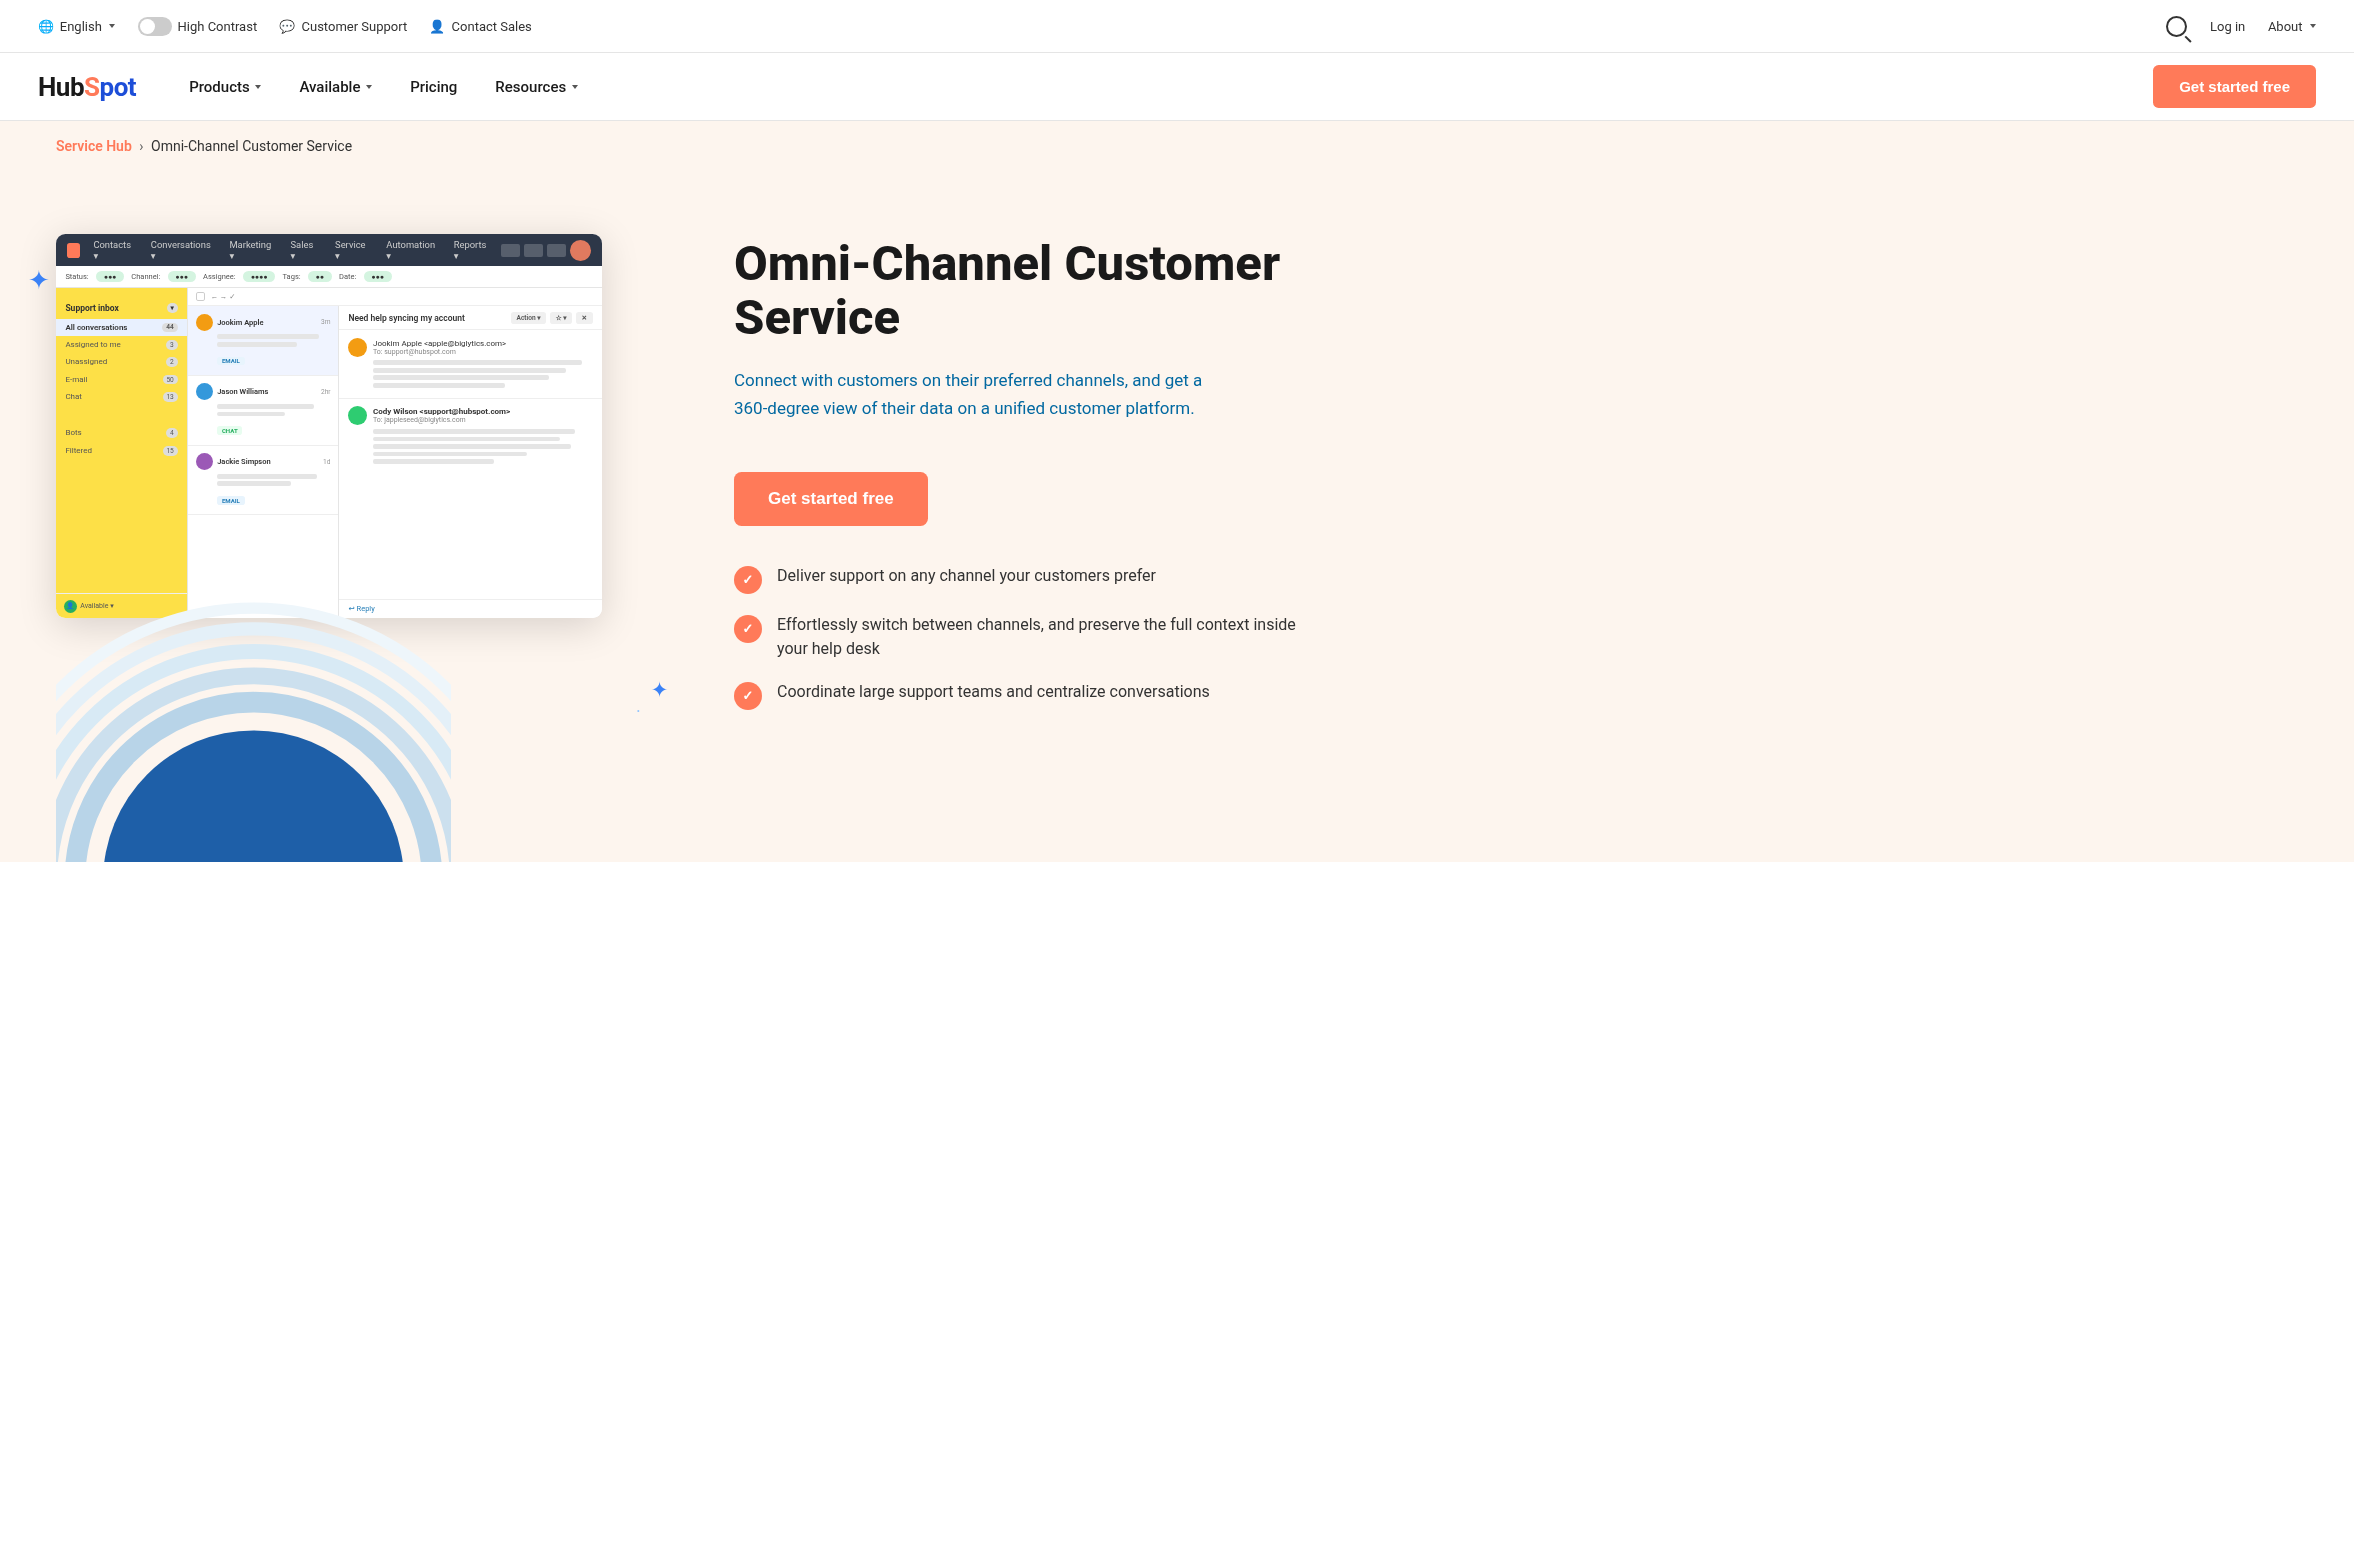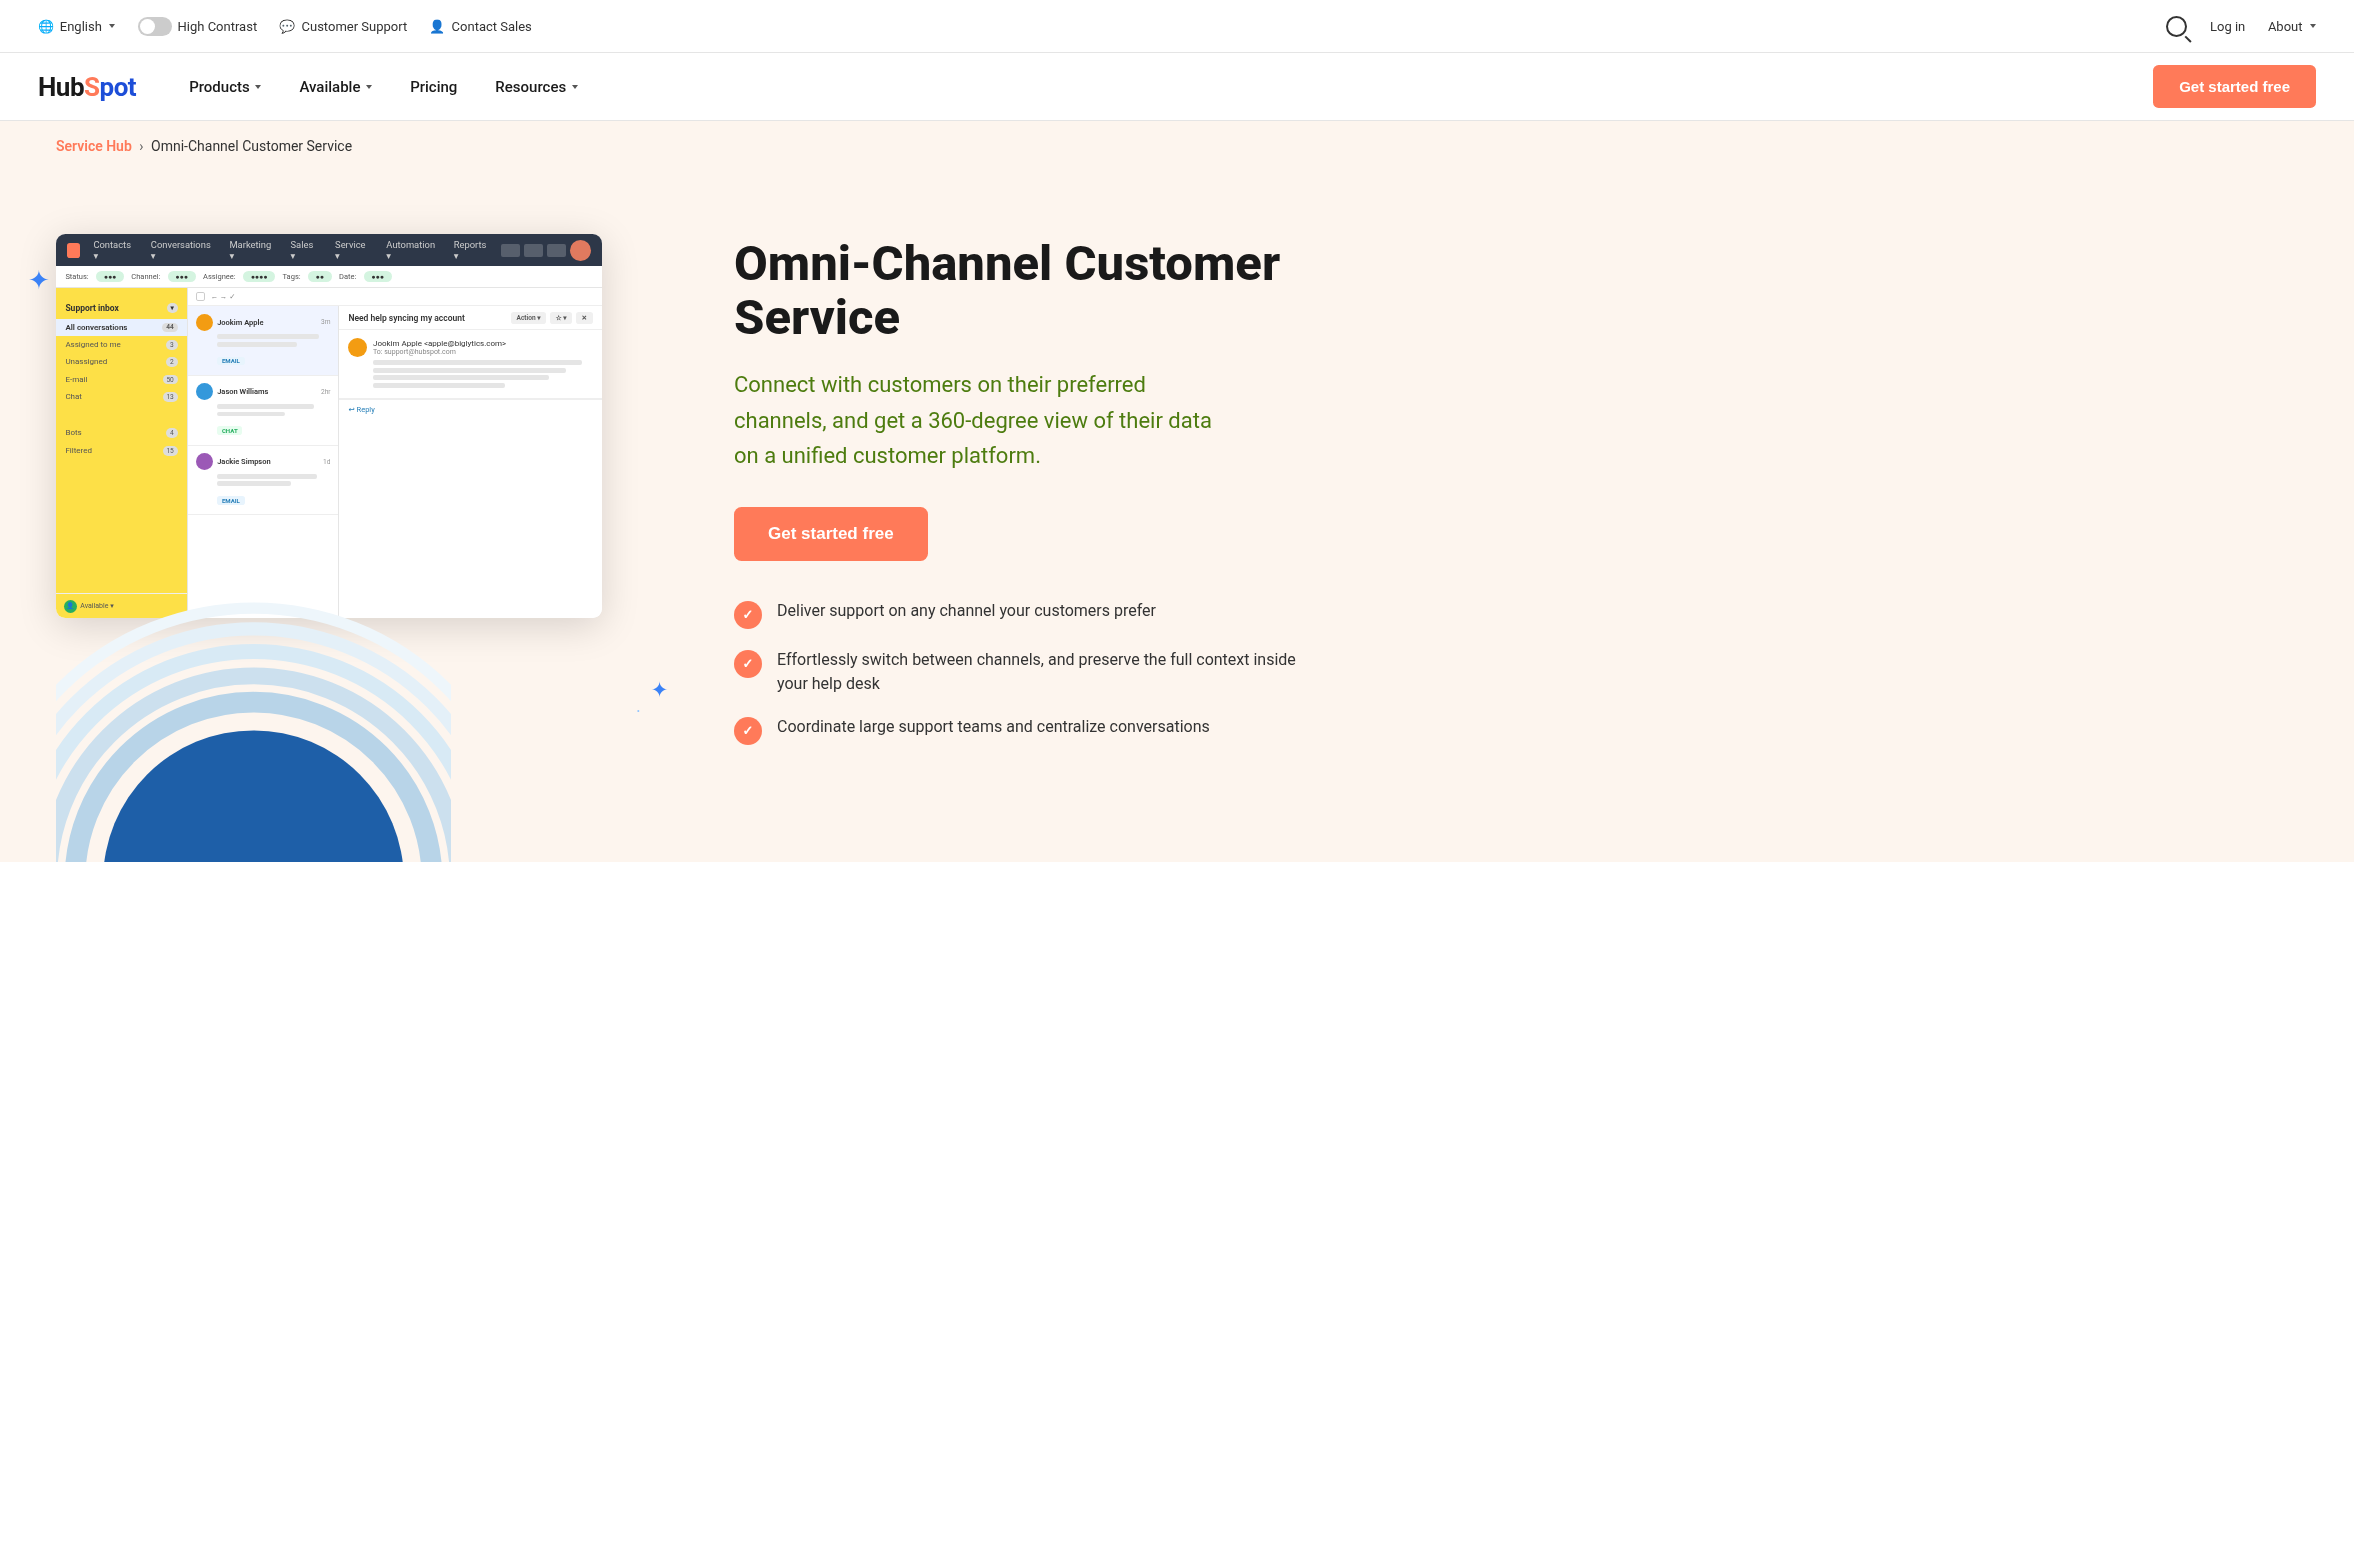--- a/index.html
+++ b/index.html
@@ -388,24 +388,24 @@
 
     
     .hero-title {
       font-size: 49px;
       font-weight: 800;
       color: #1a1a1a;
       line-height: 1.1;
       margin-bottom: 22.6px;
     }
     .hero-description {
-      font-size: 22px;
-      color: #4d7c0f;
+      font-size: 17px;
+      color: #0369a1;
       line-height: 1.6;
-      margin-bottom: 34px;
+      margin-bottom: 50px;
       max-width: 490px;
     }
     .hero-cta-btn {
       background: #ff7a59;
       color: #fff;
       border: none;
       border-radius: 7.5px;
       padding: 17px 34px;
       font-size: 17px;
       font-weight: 600;
@@ -670,20 +670,36 @@
                   </div>
                 </div>
                 <div style="margin-left:24.5px;">
                   <div class="mockup-line" style="width:95%;"></div>
                   <div class="mockup-line" style="width:88%;"></div>
                   <div class="mockup-line" style="width:80%;"></div>
                   <div class="mockup-line" style="width:60%;"></div>
                 </div>
               </div>
 
+              <div style="padding:7.5px 9.4px;flex:1;">
+                <div style="display:flex;align-items:center;gap:5.6px;margin-bottom:3.8px;">
+                  <div style="width:19px;height:19px;border-radius:50%;background:#2ecc71;flex-shrink:0;"></div>
+                  <div>
+                    <div style="font-size:8px;font-weight:700;color:#333;">Cody Wilson &lt;support@hubspot.com&gt;</div>
+                    <div style="font-size:7px;color:#888;">To: jappleseed@biglytics.com</div>
+                  </div>
+                </div>
+                <div style="margin-left:24.5px;">
+                  <div class="mockup-line" style="width:92%;"></div>
+                  <div class="mockup-line" style="width:85%;"></div>
+                  <div class="mockup-line" style="width:90%;"></div>
+                  <div class="mockup-line" style="width:70%;"></div>
+                  <div class="mockup-line" style="width:55%;"></div>
+                </div>
+              </div>
 
               <div style="padding:4.7px 9.4px;border-top:0.9px solid #eee;display:flex;align-items:center;">
                 <span style="font-size:7.5px;color:#2980b9;cursor:pointer;">↩ Reply</span>
               </div>
             </div>
           </div>
         </div>
       </div>
     </div>
 

